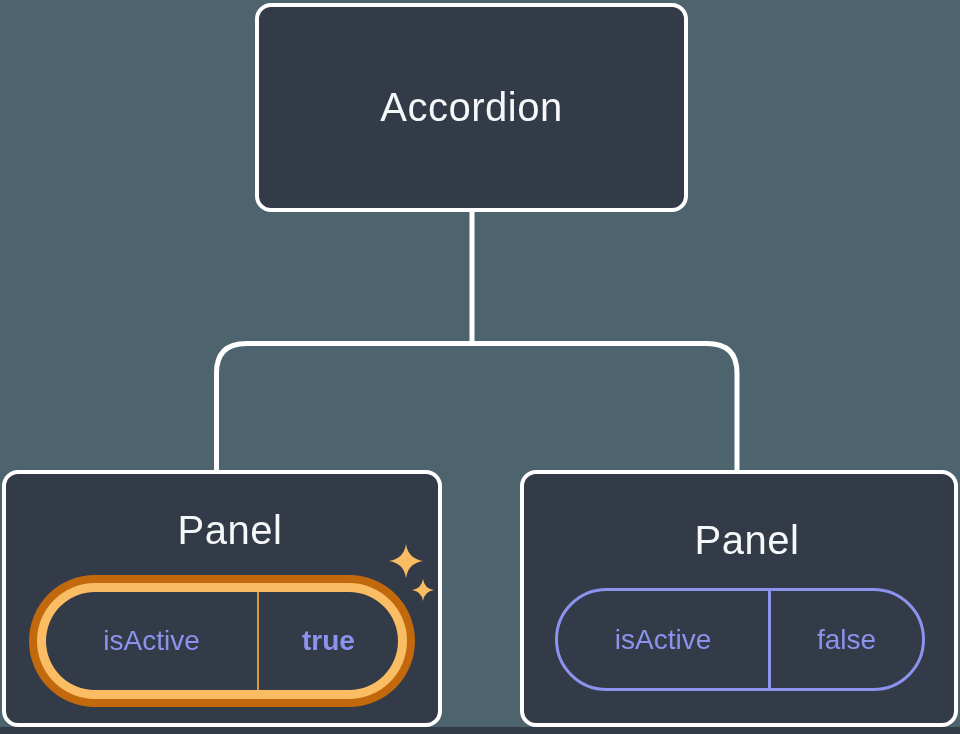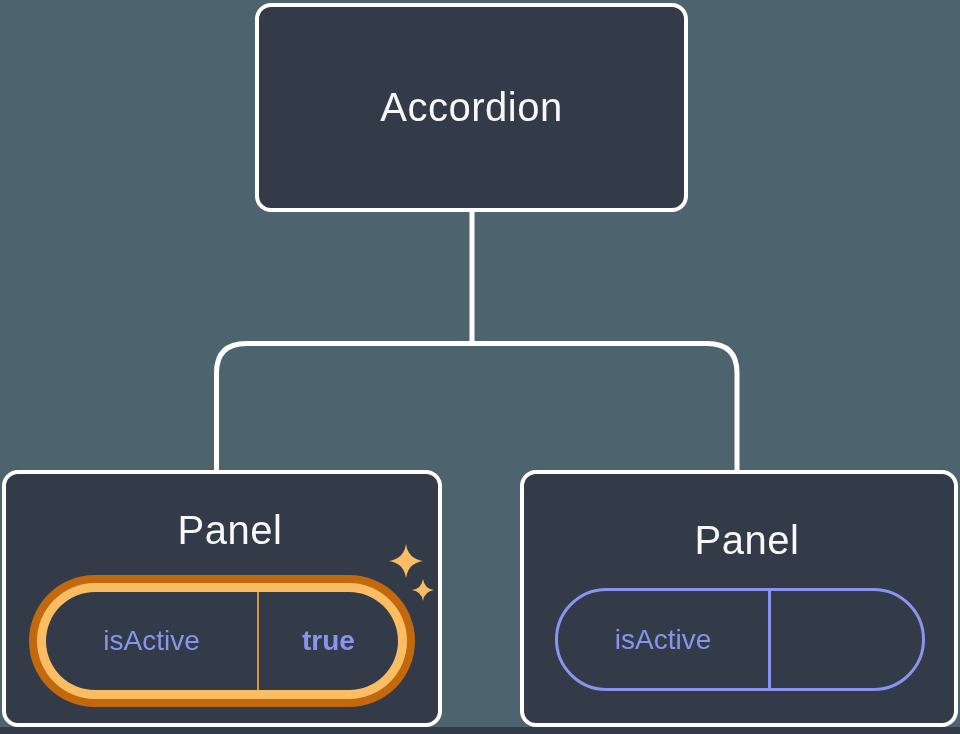--- a/index.html
+++ b/index.html
@@ -173,18 +173,19 @@
       </div>
     </div>
   </div>
 
   <div class="node panel panel-right">
     <div class="node-title">Panel</div>
 
     <div class="pill-plain">
       <span class="cell cell-name state-text">isActive</span>
       <span class="divider-purple"></span>
+      <span class="cell cell-value state-text">false</span>
     </div>
   </div>
 
   <div class="bottom-strip"></div>
 
 </div>
 
 </body></html>

